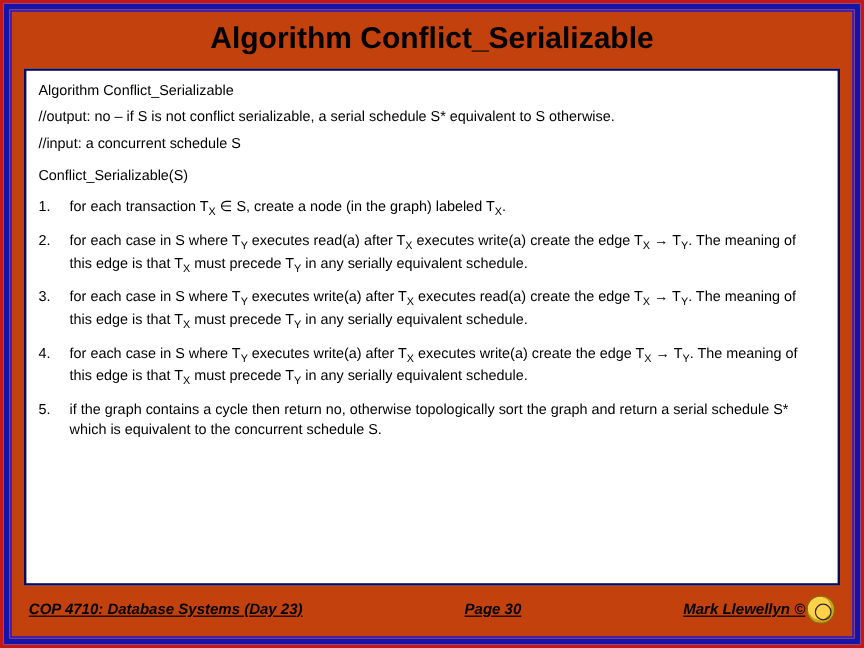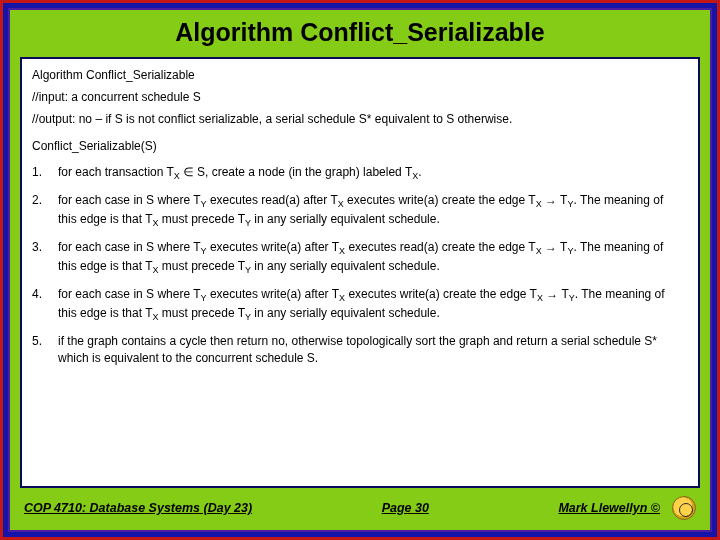--- a/index.html
+++ b/index.html
@@ -1,21 +1,21 @@
 <!DOCTYPE html>
 <html><head>
 <meta charset="utf-8">
 <style>
   * { box-sizing: border-box; margin: 0; padding: 0; }
   html, body { width: 720px; height: 540px; overflow: hidden; }
   body { font-family: Arial, sans-serif; background: #fff; }
 
   .outer-red { width: 720px; height: 540px; border: 3px solid #c41818; background: #c41818; }
   .mid-blue { width: 100%; height: 100%; border: 5px solid #1414a8; background: #1414a8; }
-  .inner-purple { width: 100%; height: 100%; border: 2px solid #4a1da3; background: #84cc16; display: flex; flex-direction: column; }
+  .inner-purple { width: 100%; height: 100%; border: 2px solid #4a1da3; background: #c2410c; display: flex; flex-direction: column; }
 
   .title-area { text-align: center; padding: 8px 0 10px; }
   .title { font-size: 25px; font-weight: bold; color: #000; }
 
   .content-box {
     margin: 0 10px;
     border: 2px solid #0a0a5a;
     background: #fff;
     padding: 8px 10px 10px;
     font-size: 11.5px;
@@ -35,21 +35,21 @@
   .footer {
     display: flex;
     align-items: center;
     justify-content: space-between;
     padding: 8px 14px 10px;
     font-size: 12.5px;
     font-style: italic;
     font-weight: bold;
   }
   .footer .left, .footer .mid, .footer .right { white-space: nowrap; text-decoration: underline; }
-  .footer .right { display: flex; align-items: center; gap: 12px; }
+  .footer .right { display: flex; align-items: center; gap: 1px; }
   .logo {
     width: 24px; height: 24px; border-radius: 50%;
     background: radial-gradient(circle at 45% 45%, #ffd24a 0 55%, #d4a017 56% 100%);
     border: 1px solid #8a6a12; position: relative;
   }
   .logo::after {
     content: ""; position: absolute; left: 6px; top: 6px; width: 12px; height: 12px;
     border-radius: 50%; border: 1.5px solid #2a2a2a; background: transparent;
   }
 </style>
@@ -59,22 +59,22 @@
 <div class="outer-red">
   <div class="mid-blue">
     <div class="inner-purple">
 
       <div class="title-area">
         <div class="title">Algorithm Conflict_Serializable</div>
       </div>
 
       <div class="content-box">
         <div class="algoname">Algorithm Conflict_Serializable</div>
+        <div class="ioline">//output:  no – if S is not conflict serializable, a serial schedule S* equivalent to S otherwise.</div>
         <div class="ioline">//input:  a concurrent schedule S</div>
-        <div class="ioline">//output:  no – if S is not conflict serializable, a serial schedule S* equivalent to S otherwise.</div>
         <div class="fnhead">Conflict_Serializable(S)</div>
         <table class="steps">
           <tbody id="steps-body">
               <tr>
                 <td class="num">1.</td>
                 <td>for each transaction T<span class="sub">X</span> ∈ S, create a node (in the graph) labeled T<span class="sub">X</span>.</td>
               </tr>
               <tr>
                 <td class="num">2.</td>
                 <td>for each case in S where T<span class="sub">Y</span> executes read(a) after T<span class="sub">X</span> executes write(a) create the edge T<span class="sub">X</span> → T<span class="sub">Y</span>.  The meaning of this edge is that T<span class="sub">X</span> must precede T<span class="sub">Y</span> in any serially equivalent schedule.</td>

